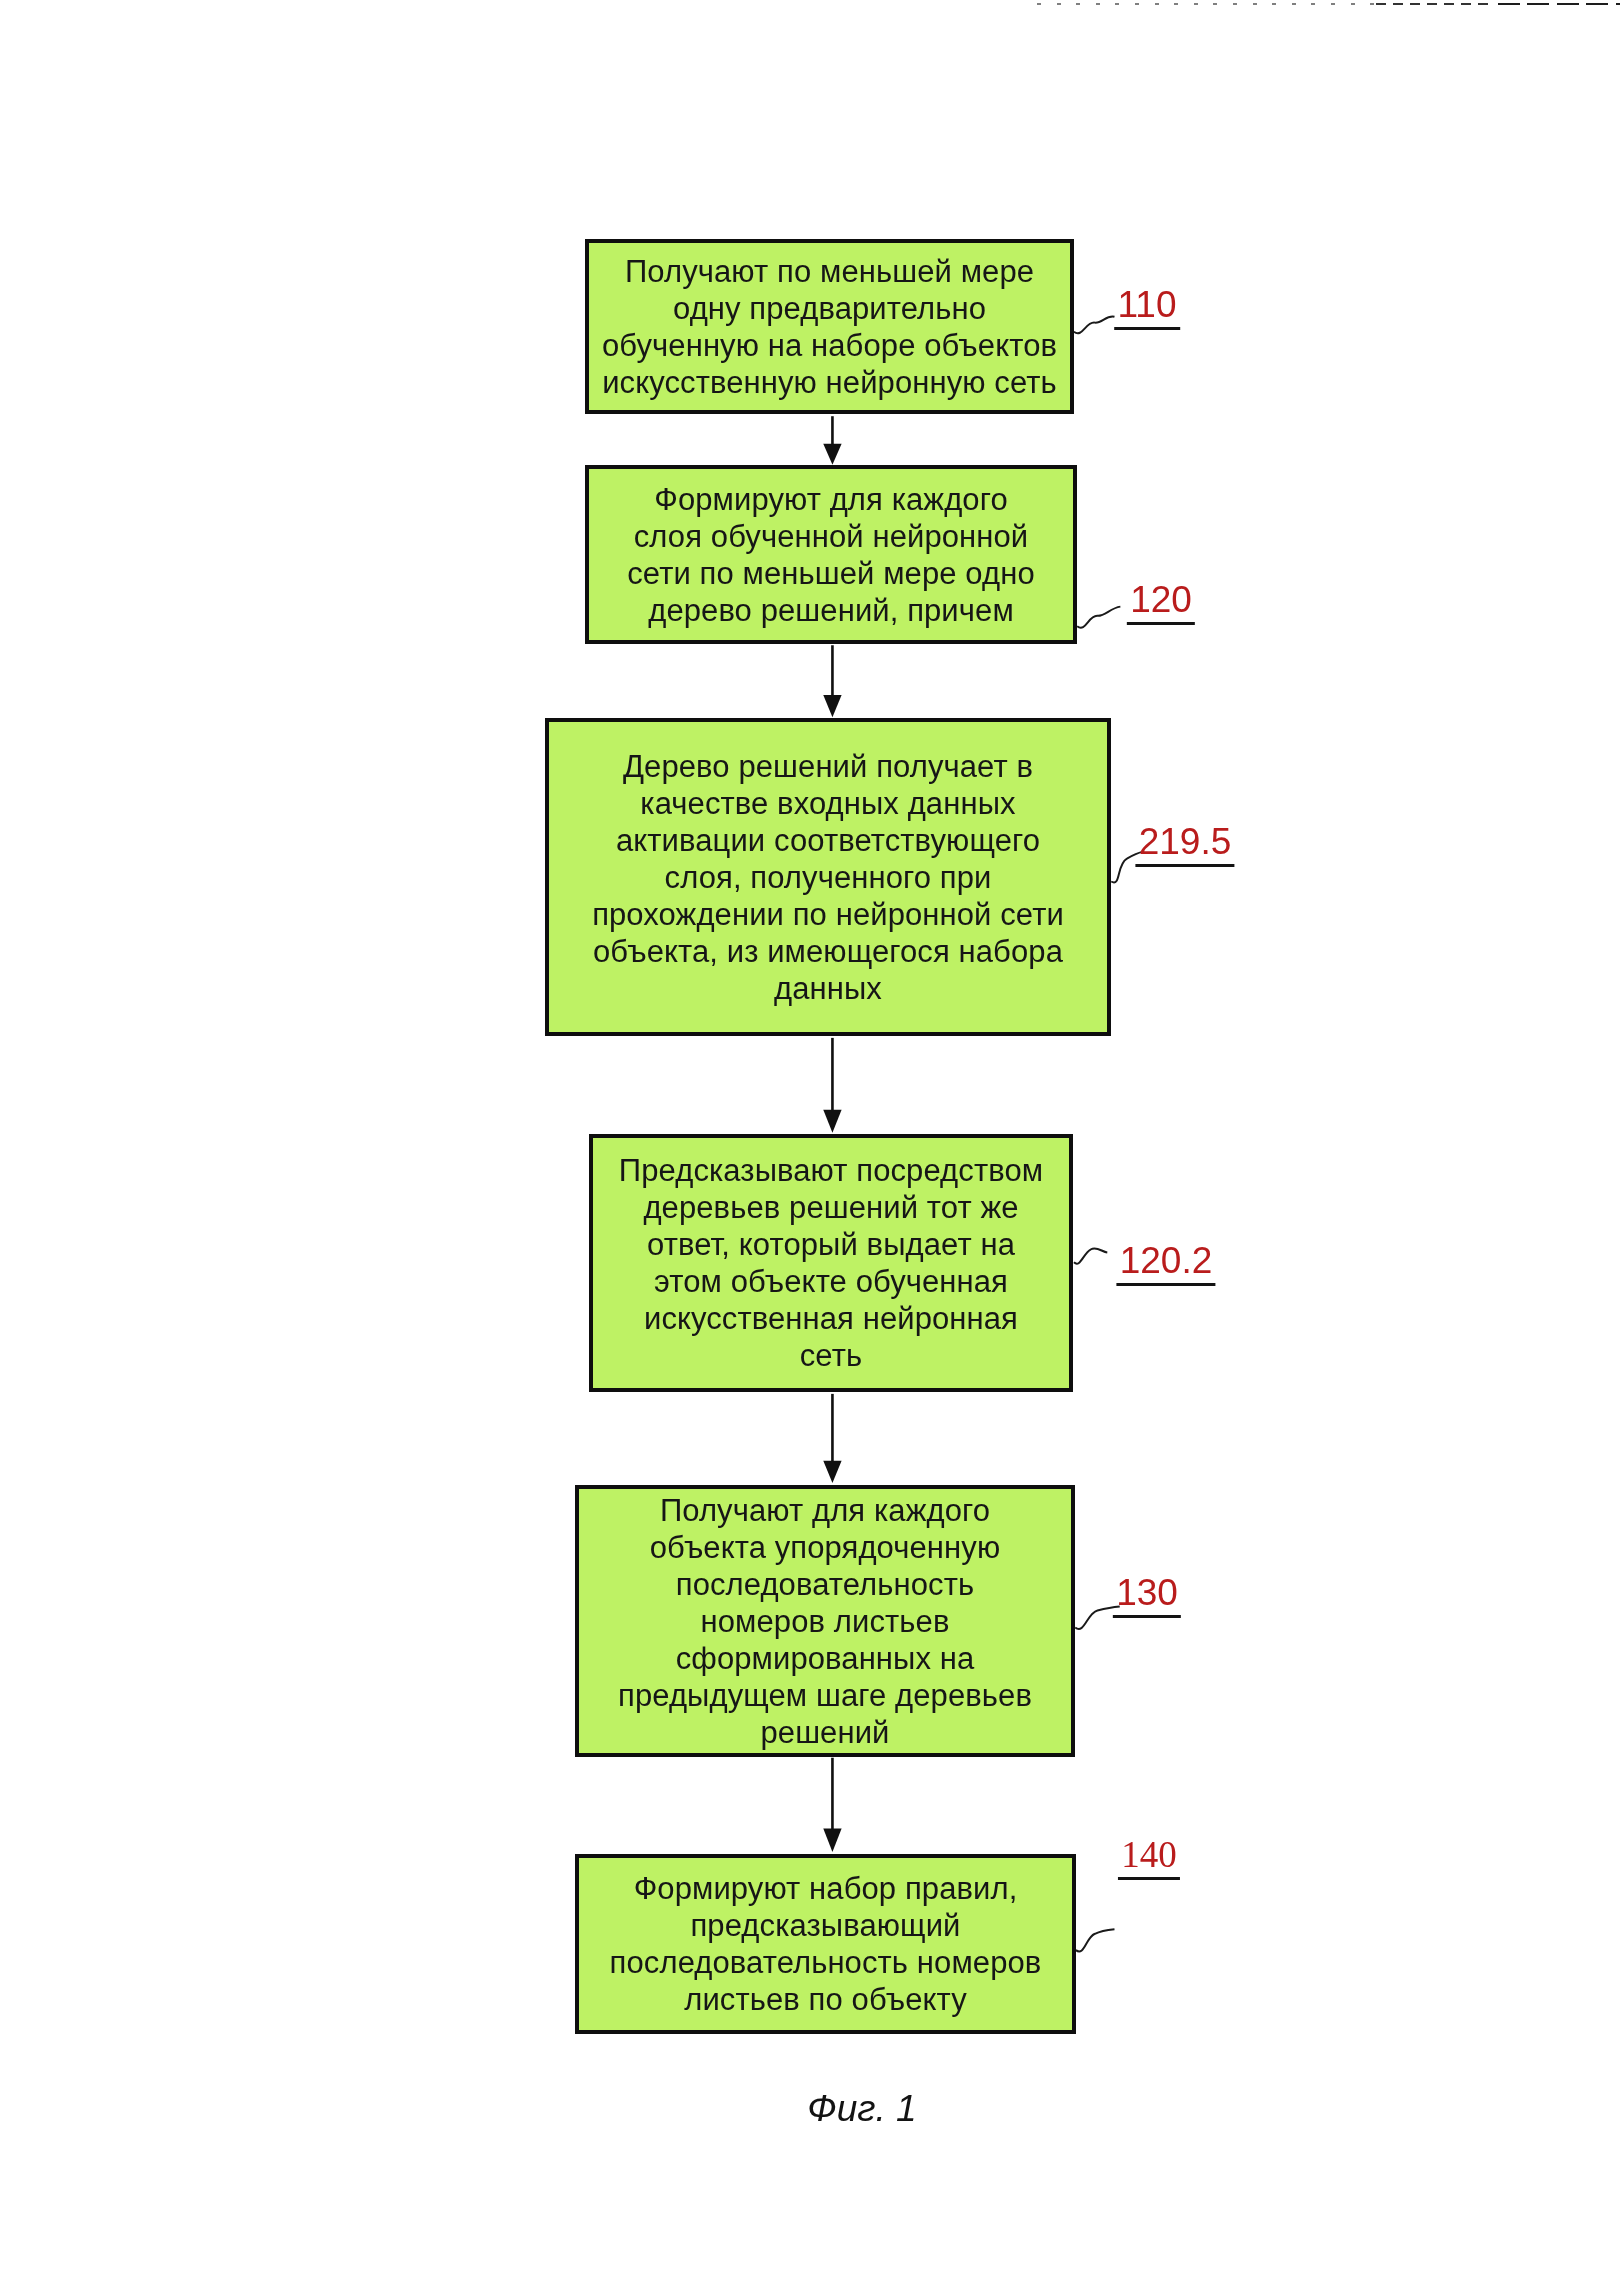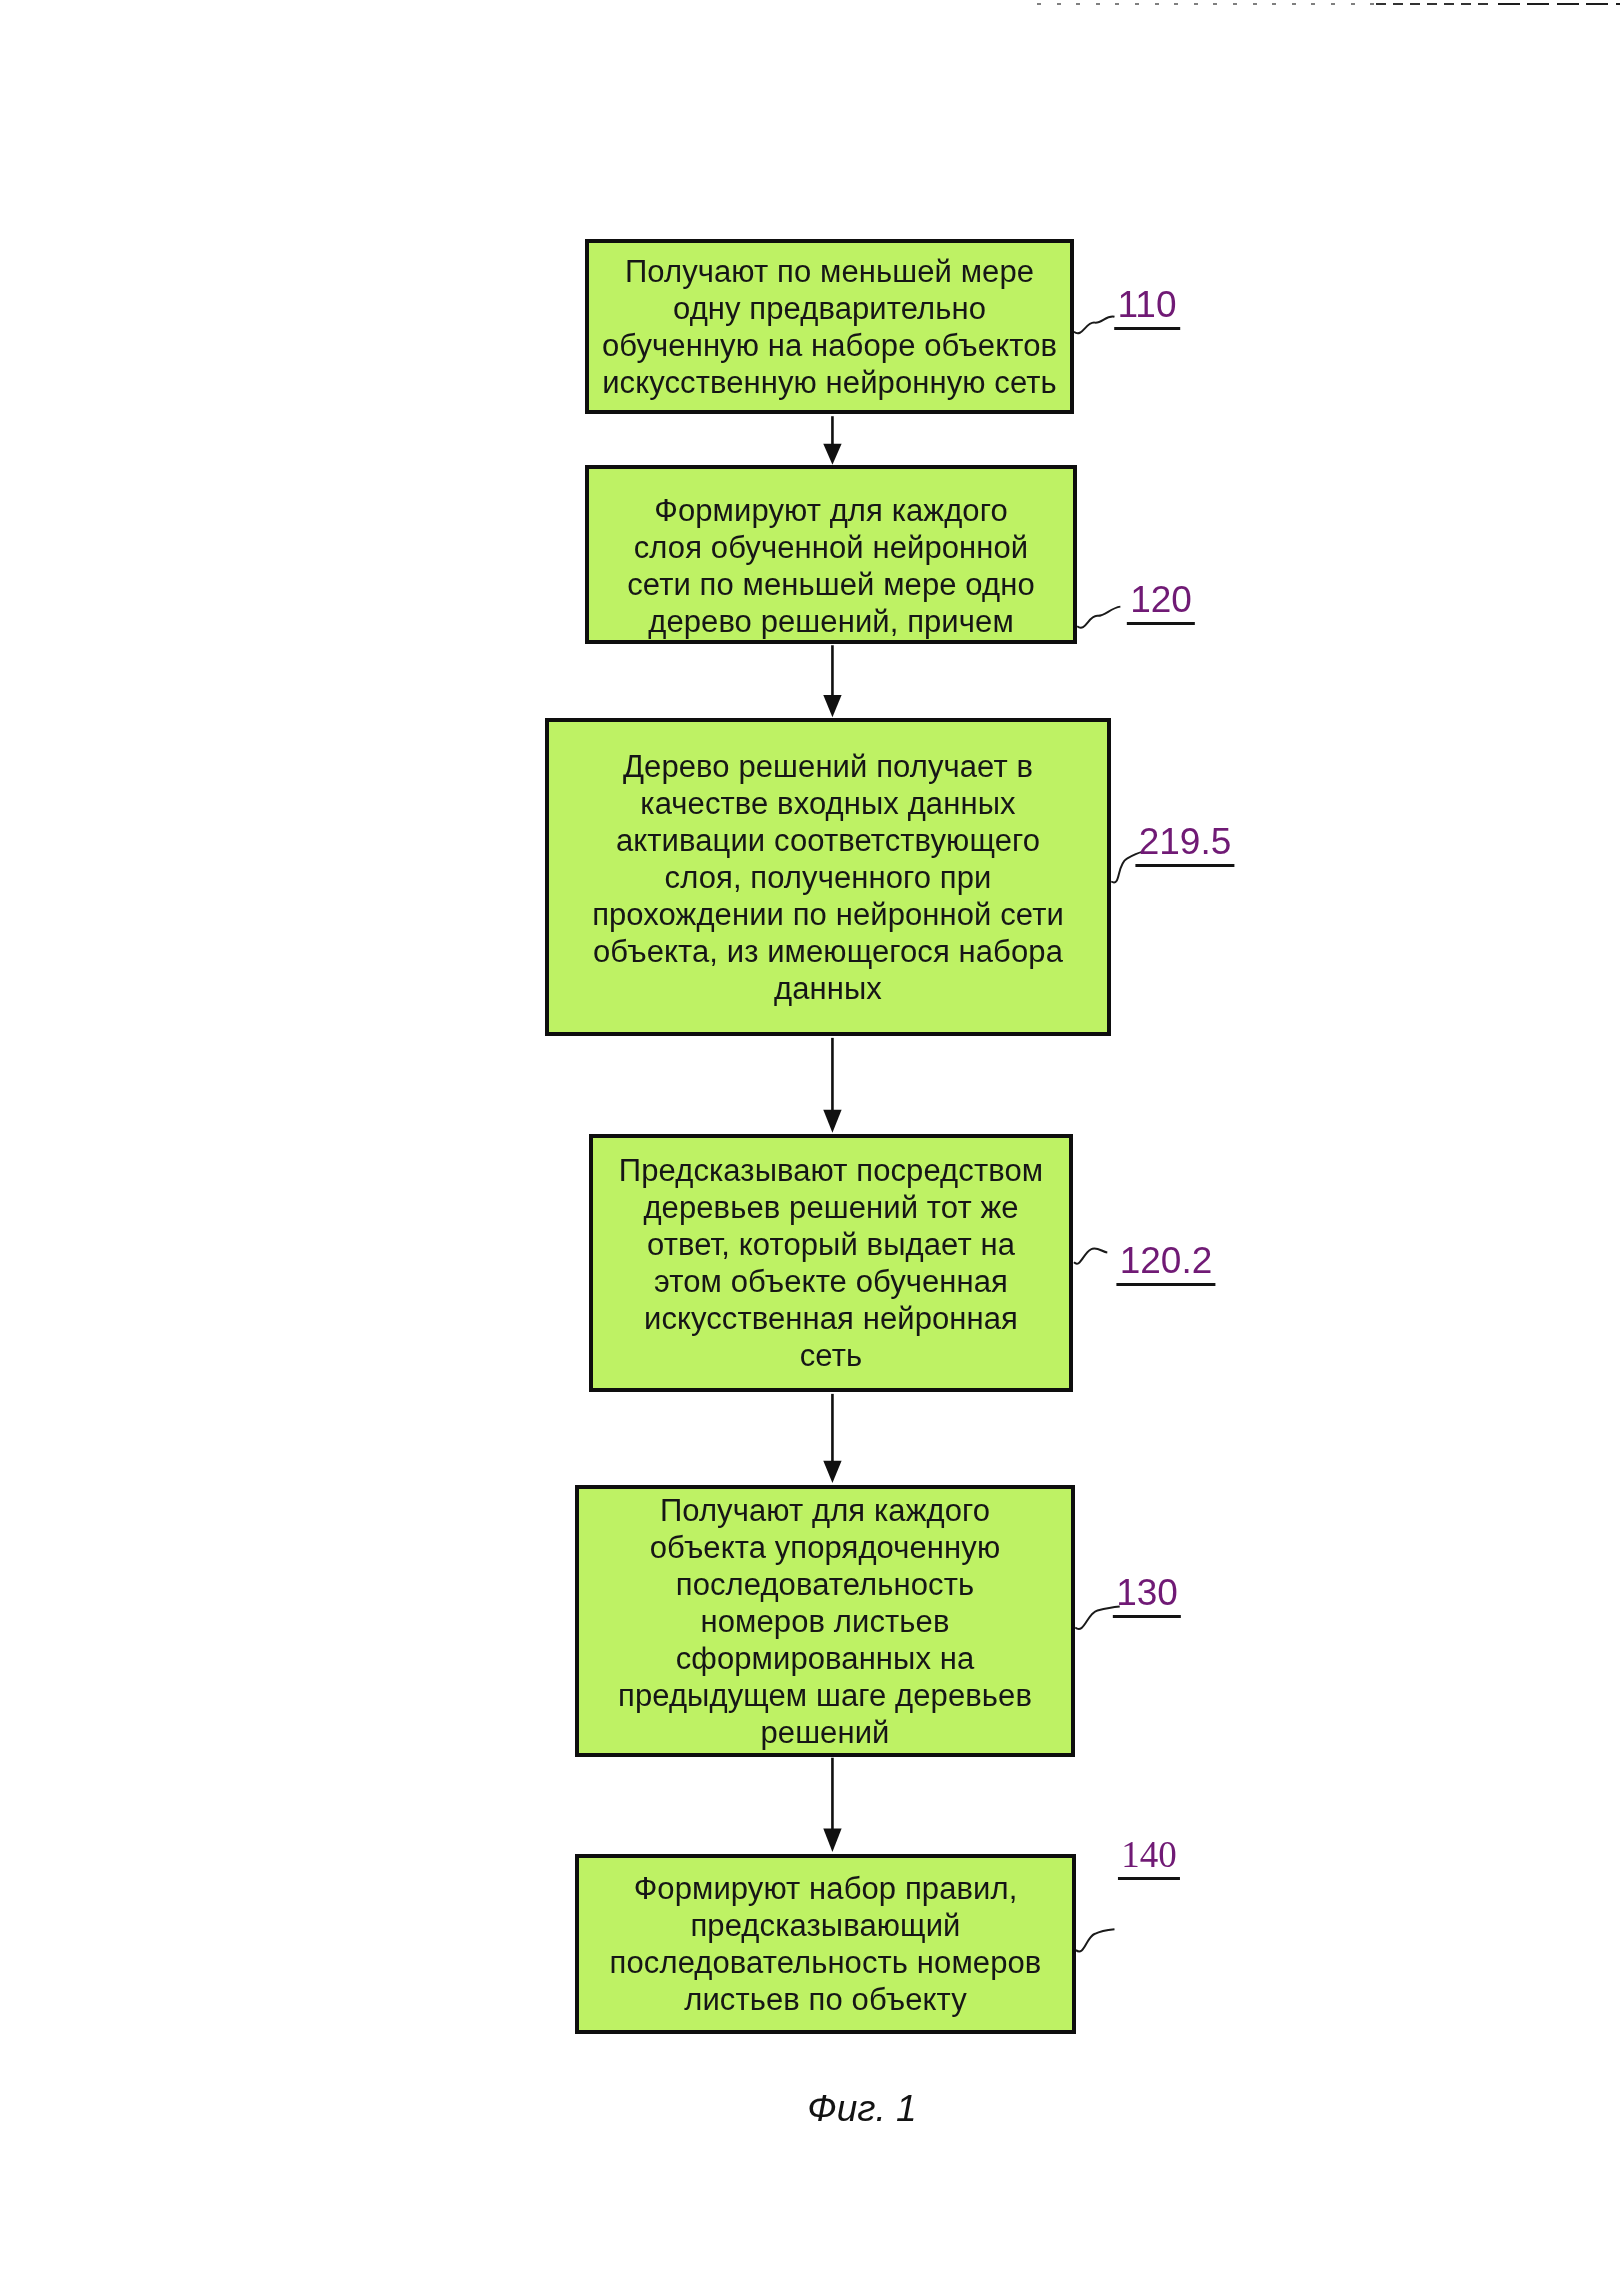--- a/index.html
+++ b/index.html
@@ -29,32 +29,32 @@
     text-align:center;
   }
   .box-text{
     white-space:pre-line;
     font-size:31px;
     line-height:37px;
     letter-spacing:0.1px;
     color:#161616;
   }
   .box1{left:585px;top:239px;width:489px;height:175px;}
-  .box2{left:585px;top:465px;width:492px;height:179px;align-items:flex-end;}
+  .box2{left:585px;top:465px;width:492px;height:179px;}
   .box3{left:545px;top:718px;width:566px;height:318px;justify-content:center;}
   .box4{left:589px;top:1134px;width:484px;height:258px;}
   .box5{left:575px;top:1485px;width:500px;height:272px;}
   .box6{left:575px;top:1854px;width:501px;height:180px;}
 
   .ref-label{
     position:absolute;
     transform:translateX(-50%);
     font-size:37px;
     line-height:37px;
-    color:#701a75;
+    color:#b91c1c;
     border-bottom:3.3px solid #131313;
     padding:0 3.3px 3.9px 3.3px;
     white-space:nowrap;
   }
   .label110{left:1147px;top:286px;}
   .label120{left:1161px;top:581px;}
   .label1201{left:1185px;top:823px;}
   .label1202{left:1147px;top:1242px;margin-left:19px;}
   .label130{left:1147px;top:1574px;}
   .label140{left:1149px;top:1836px;font-family:Liberation Serif, serif;}

